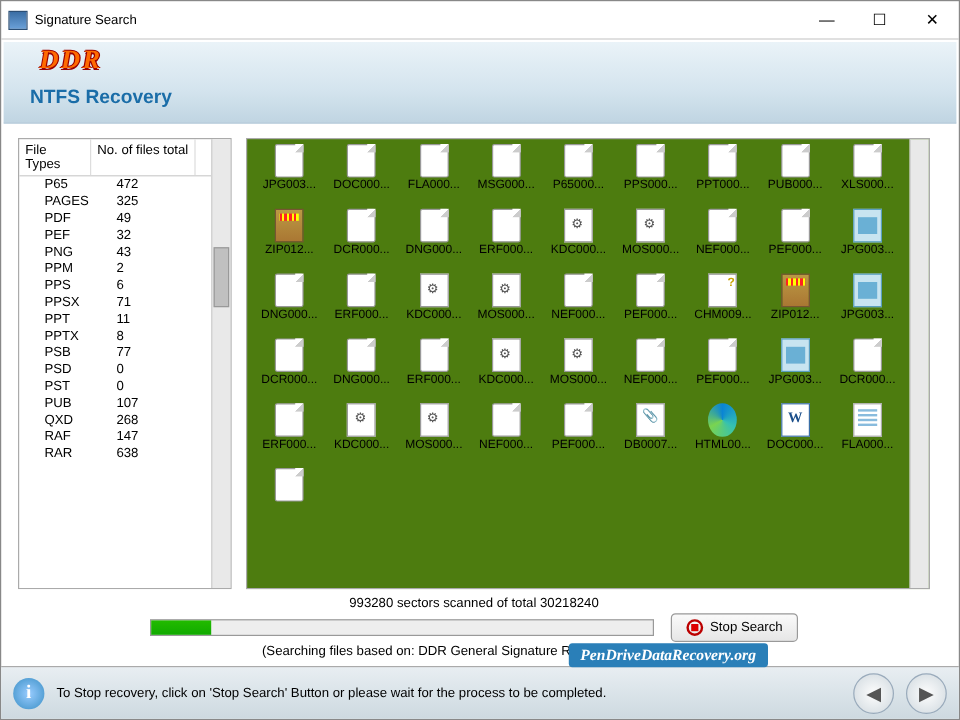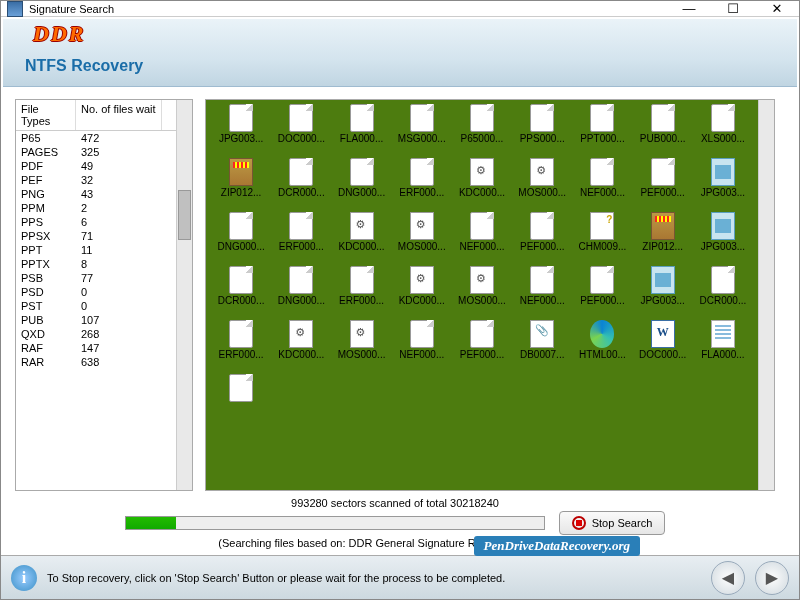--- a/index.html
+++ b/index.html
@@ -1,35 +1,35 @@
 <!DOCTYPE html>
 <html><head>
 <meta charset="utf-8">
 <style>
 * { box-sizing: border-box; margin: 0; padding: 0; }
 body { font: 11px "Segoe UI", Tahoma, sans-serif; background: #dddedf; width: 800px; height: 600px; overflow: hidden; }
 .win { width: 800px; height: 600px; background: #fff; border: 1px solid #888; display: flex; flex-direction: column; }
-.titlebar { height: 16px; display: flex; align-items: center; padding: 0 0 0 6px; border-bottom: 1px solid #ccc; }
+.titlebar { height: 32px; display: flex; align-items: center; padding: 0 0 0 6px; border-bottom: 1px solid #ccc; }
 .titlebar .appicon { width: 16px; height: 16px; background: linear-gradient(#3a6ea5, #6aa0d8); margin-right: 6px; border: 1px solid #2a4e75; }
 .tbtns { margin-left: auto; display: flex; }
 .tbtns div { width: 44px; height: 26px; display: flex; align-items: center; justify-content: center; font-size: 13px; }
 .banner { height: 68px; background: linear-gradient(#eaf3f8, #d4e4ee 60%, #c0d5e2); position: relative; border-bottom: 1px solid #9fbbd0; margin: 2px; }
 .banner .ddr { position: absolute; left: 30px; top: 2px; font: italic bold 22px Georgia, serif; color: #ff6a00; text-shadow: -1px 0 #900, 1px 0 #900, 0 -1px #900, 0 1px #900; letter-spacing: 2px; }
 .banner .sub { position: absolute; left: 22px; top: 38px; font: bold 16px Arial; color: #1a6da8; }
 .body { flex: 1; padding: 10px 24px 6px 14px; display: flex; flex-direction: column; gap: 6px; }
 .panels { flex: 1; display: flex; gap: 12px; overflow: hidden; }
 .leftpane { width: 178px; border: 1px solid #aaa; display: flex; background: #fff; }
 .ltable { flex: 1; overflow: hidden; }
 .lhdr { display: flex; border-bottom: 1px solid #ccc; }
 .lhdr div { padding: 3px 5px; border-right: 1px solid #ddd; font-size: 11px; }
 .lhdr .c1 { width: 60px; }
 .lrows { }
 .lrow { display: flex; }
 .lrow div { padding: 1px 5px; font-size: 11px; }
-.lrow .c1 { width: 60px; }
+.lrow .c1 { width: 60px; margin-left: 16px; }
 .vscroll { width: 16px; background: #e9e9e9; border-left: 1px solid #ccc; position: relative; }
 .vscroll .thumb { position: absolute; left: 1px; right: 1px; top: 90px; height: 50px; background: #c0c0c0; border: 1px solid #999; }
 .rightpane { flex: 1; border: 1px solid #aaa; display: flex; background: #4d7c0f; }
 .grid { flex: 1; padding: 4px 6px; display: grid; grid-template-columns: repeat(9, 1fr); gap: 2px 2px; align-content: start; overflow: hidden; }
 .fitem { display: flex; flex-direction: column; align-items: center; height: 52px; }
 .fic { width: 24px; height: 28px; margin-bottom: 1px; position: relative; }
 .fic.blank { border: 1px solid #999; border-radius: 2px; background: #fff; }
 .fic.blank::after { content: ""; position: absolute; top: -1px; right: -1px; width: 7px; height: 7px; background: linear-gradient(135deg, #fff 49%, #ccc 50%); }
 .fic.zip { background: linear-gradient(#b94, #a73); border: 1px solid #753; }
 .fic.zip::after { content: ""; position: absolute; top: 3px; left: 3px; right: 3px; height: 6px; background: repeating-linear-gradient(90deg, #f22, #f22 2px, #ff0 2px, #ff0 4px); }
@@ -77,21 +77,21 @@
     <div class="ddr">DDR</div>
     <div class="sub">NTFS Recovery</div>
   </div>
 
   <div class="body">
     <div class="panels">
       <div class="leftpane">
         <div class="ltable">
           <div class="lhdr">
             <div class="c1">File Types</div>
-            <div>No. of files wait</div>
+            <div>No. of files total</div>
           </div>
           <div class="lrows" id="lrows">
               <div class="lrow">
                 <div class="c1">P65</div>
                 <div>472</div>
               </div>
               <div class="lrow">
                 <div class="c1">PAGES</div>
                 <div>325</div>
               </div>

